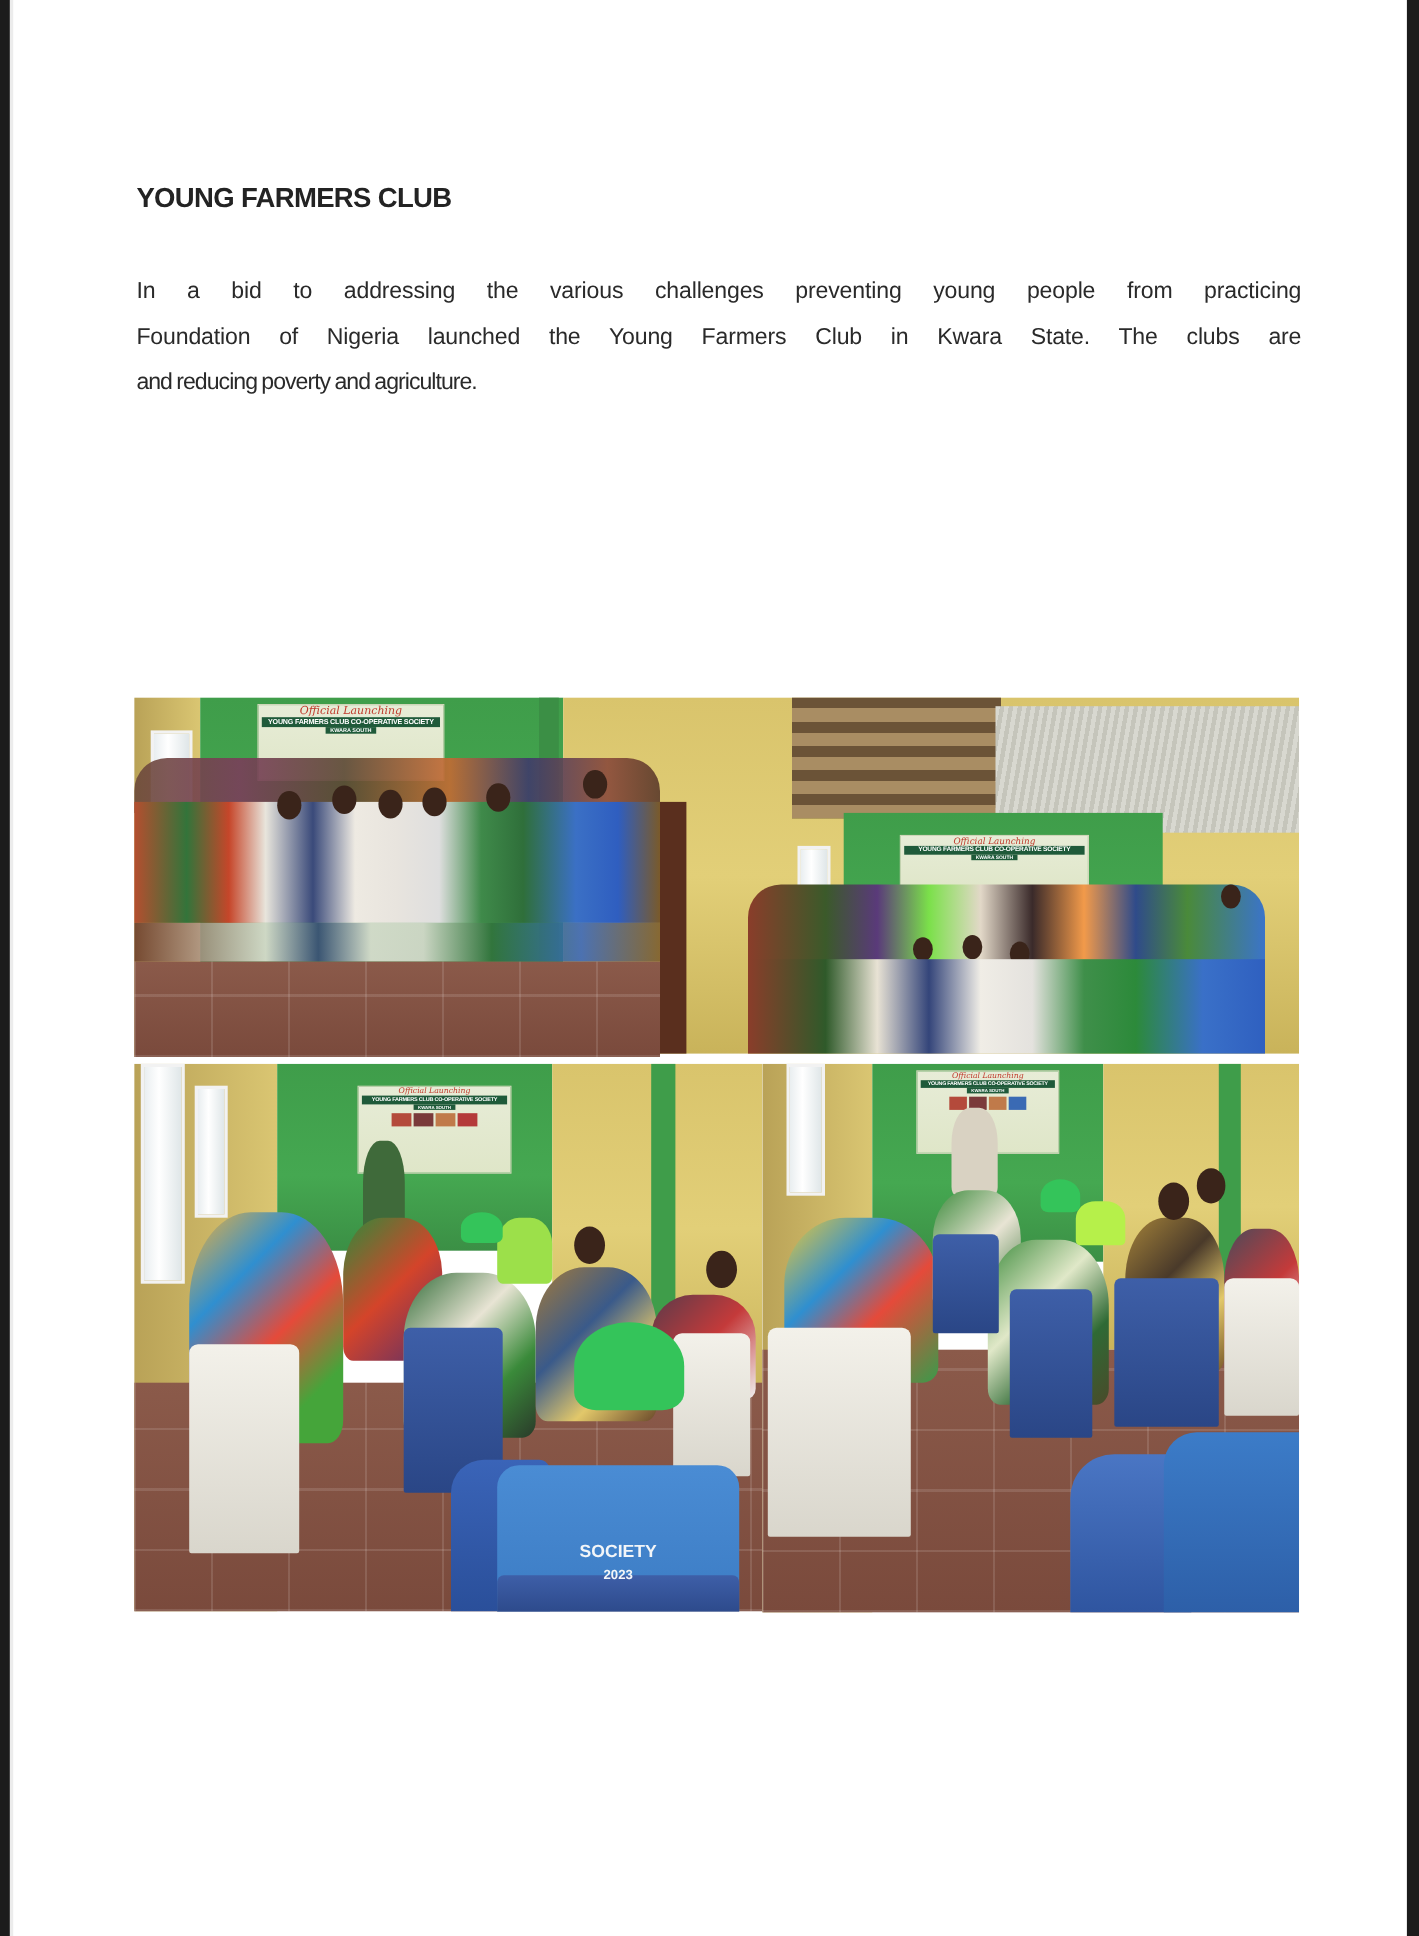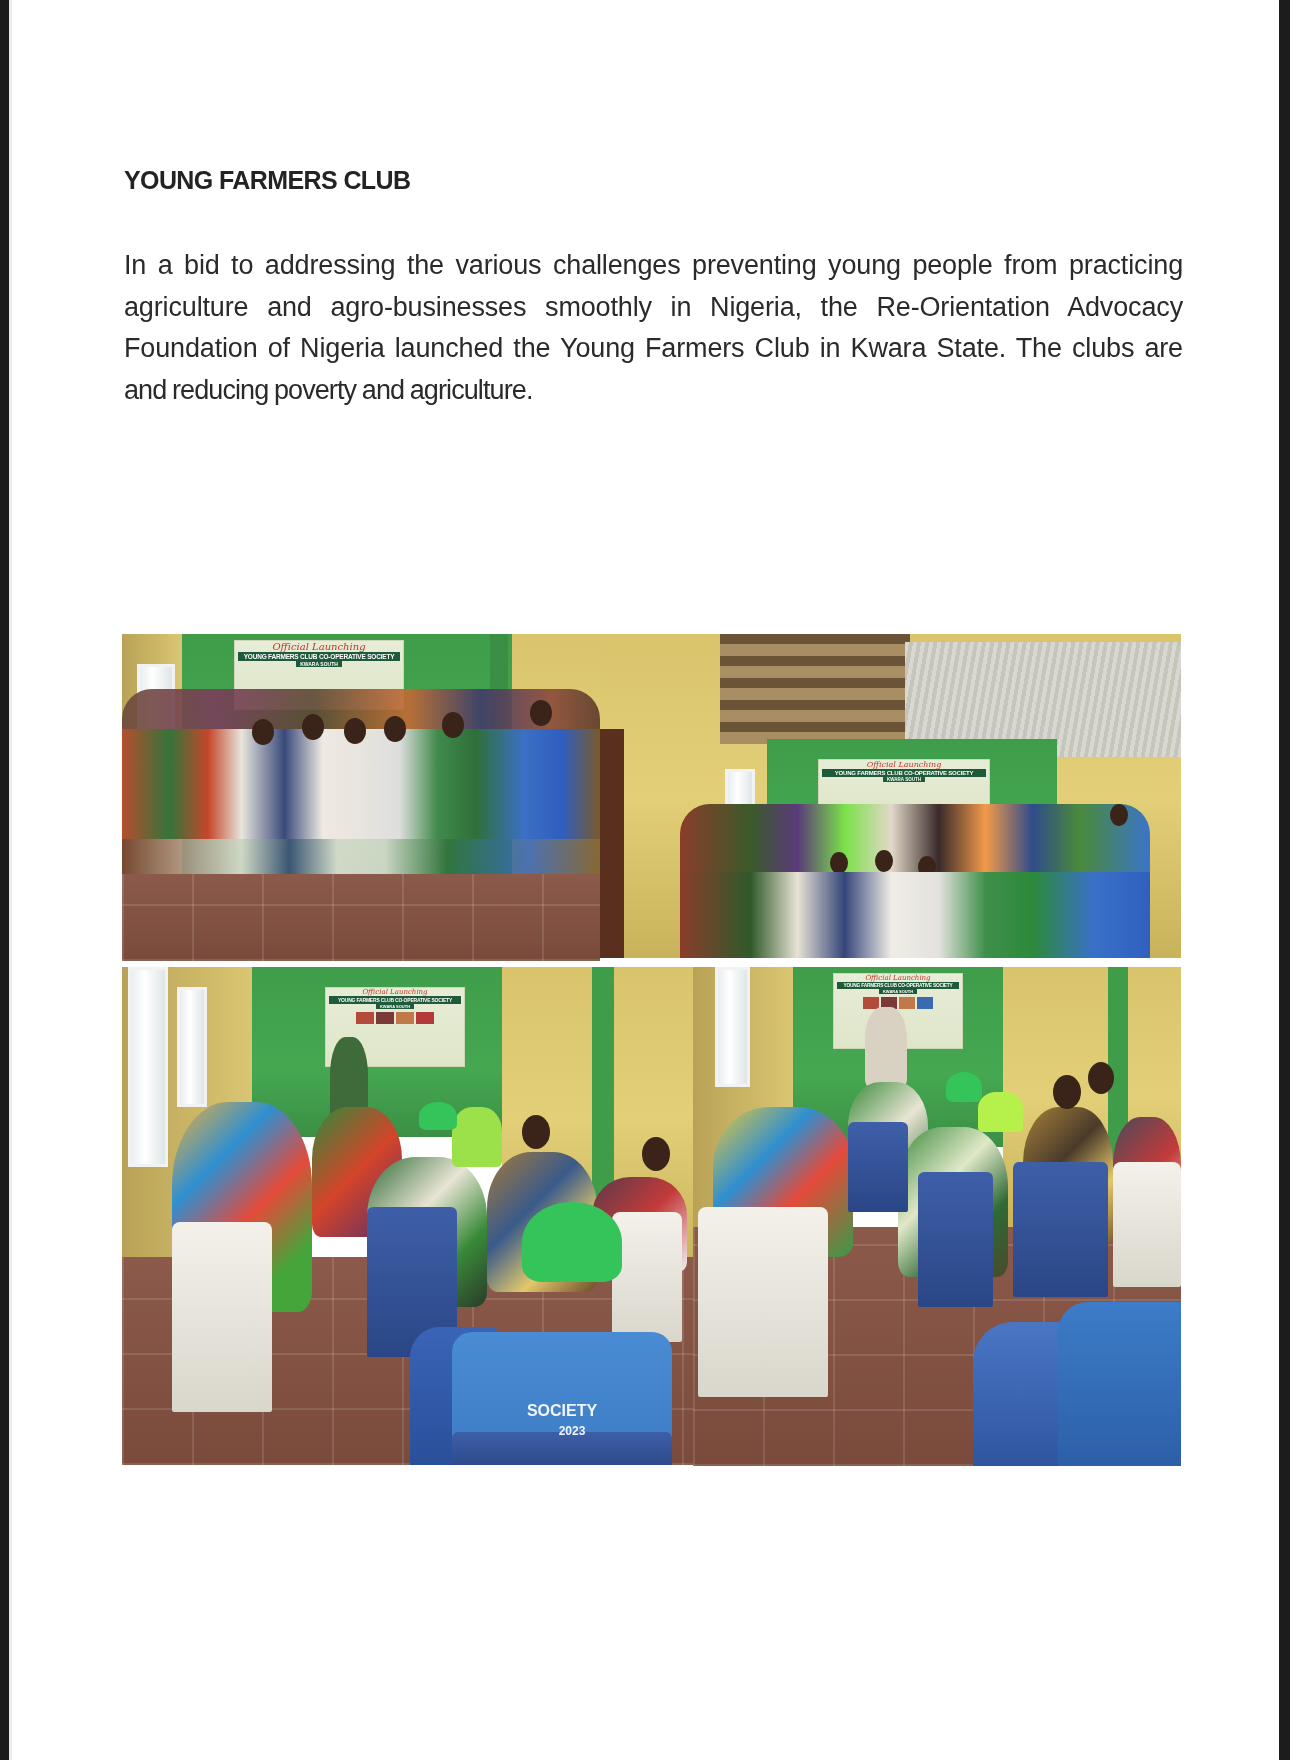--- a/index.html
+++ b/index.html
@@ -9,21 +9,21 @@
   .frame-left { position: absolute; left: 0; top: 0; width: 9px; height: 1760px; background: #1c1c1c; }
   .frame-right { position: absolute; left: 1279px; top: 0; width: 11px; height: 1760px; background: #1c1c1c; }
   .page { position: absolute; left: 9px; top: 0; width: 1270px; height: 1760px; background: #ffffff;
           border-left: 3px solid #ececec; }
 
   .heading { position: absolute; left: 124px; top: 166px; font-size: 25px; font-weight: bold;
              color: #232323; letter-spacing: -0.6px; white-space: nowrap;
              font-family: "Liberation Sans", sans-serif; }
 
   .para { position: absolute; left: 124px; top: 248px; width: 1059px; }
-  .para .line { display: block; height: 41.7px; font-size: 27px; line-height: 34px; color: #2a2a2a;
+  .para .line { display: block; height: 41.7px; font-size: 21px; line-height: 34px; color: #2a2a2a;
                 text-align: justify; text-align-last: justify; white-space: nowrap; overflow: visible;
                 font-family: "Liberation Sans", sans-serif; letter-spacing: -0.15px; }
   .para .line.last { text-align-last: left; }
   .para .line.tight { letter-spacing: -0.9px; word-spacing: -1px; }
 
   
   .photo { position: absolute; overflow: hidden; }
   .p1 { left: 122px; top: 634px; width: 478px; height: 327px; }
   .p2 { left: 600px; top: 634px; width: 581px; height: 324px; }
   .p3 { left: 122px; top: 967px; width: 571px; height: 498px; }
@@ -65,21 +65,20 @@
 
 <div class="frame-left"></div>
 <div class="frame-right"></div>
 
 <div class="page"></div>
 
 <h1 class="heading">YOUNG FARMERS CLUB</h1>
 
 <div class="para">
   <span class="line">In a bid to addressing the various challenges preventing young people from practicing</span>
-  <span class="line">agriculture and agro-businesses smoothly in Nigeria, the Re-Orientation Advocacy</span>
   <span class="line">Foundation of Nigeria launched the Young Farmers Club in Kwara State. The clubs are</span>
   <span class="line last tight">and reducing poverty and agriculture.</span>
 </div>
 
 <div class="photo p1">
   <div class="layer wall-yellow-l" style="left:0;top:0;width:60px;height:327px;"></div>
   <div class="layer window" style="left:15px;top:30px;width:38px;height:90px;"></div>
   <div class="layer wall-green" style="left:60px;top:0;width:330px;height:260px;"></div>
   <div class="layer wall-yellow" style="left:390px;top:0;width:88px;height:260px;"></div>
   <div class="layer" style="left:368px;top:0;width:18px;height:260px;background:#3b8f45;"></div>
@@ -153,21 +152,21 @@
   <div class="chair-white" style="left:490px;top:245px;width:70px;height:130px;"></div>
   <div class="cap-green" style="left:297px;top:135px;width:38px;height:28px;"></div>
   <div class="head" style="left:400px;top:148px;width:28px;height:34px;"></div>
   <div class="head" style="left:520px;top:170px;width:28px;height:34px;"></div>
 
   <div class="person" style="left:288px;top:360px;width:90px;height:138px;background:linear-gradient(180deg,#3a64b8,#2a4f9a);border-radius:30px 10px 0 0;"></div>
   <div class="person" style="left:330px;top:365px;width:220px;height:133px;background:linear-gradient(180deg,#4a8cd4,#3c7cc4);border-radius:20px 20px 0 0;"></div>
   <div class="chair-blue" style="left:330px;top:465px;width:220px;height:40px;"></div>
   <div class="cap-green" style="left:400px;top:235px;width:100px;height:80px;"></div>
   <div class="shirt-text" style="left:370px;top:435px;width:140px;font-size:16px;">SOCIETY</div>
-  <div class="shirt-text" style="left:380px;top:457px;width:140px;font-size:12px;">2023</div>
+  <div class="shirt-text" style="left:370px;top:457px;width:140px;font-size:12px;">2023</div>
 </div>
 
 <div class="photo p4">
   <div class="layer wall-yellow-l" style="left:0;top:0;width:100px;height:499px;"></div>
   <div class="layer window" style="left:22px;top:0;width:35px;height:120px;"></div>
   <div class="layer wall-green" style="left:100px;top:0;width:210px;height:180px;"></div>
   <div class="layer wall-yellow" style="left:310px;top:0;width:178px;height:260px;"></div>
   <div class="layer" style="left:415px;top:0;width:20px;height:200px;background:#3f9d4a;"></div>
   <div class="layer floor" style="left:0;top:260px;width:488px;height:239px;"></div>
   <div class="layer banner" style="left:140px;top:6px;width:130px;height:76px;">

